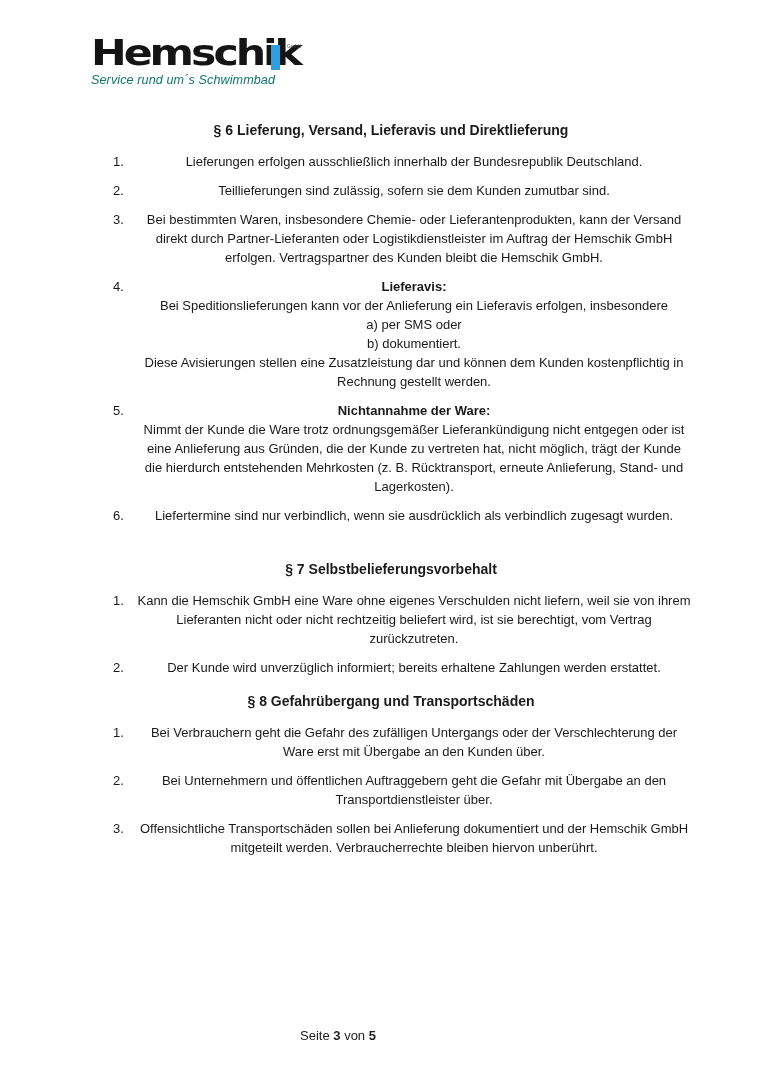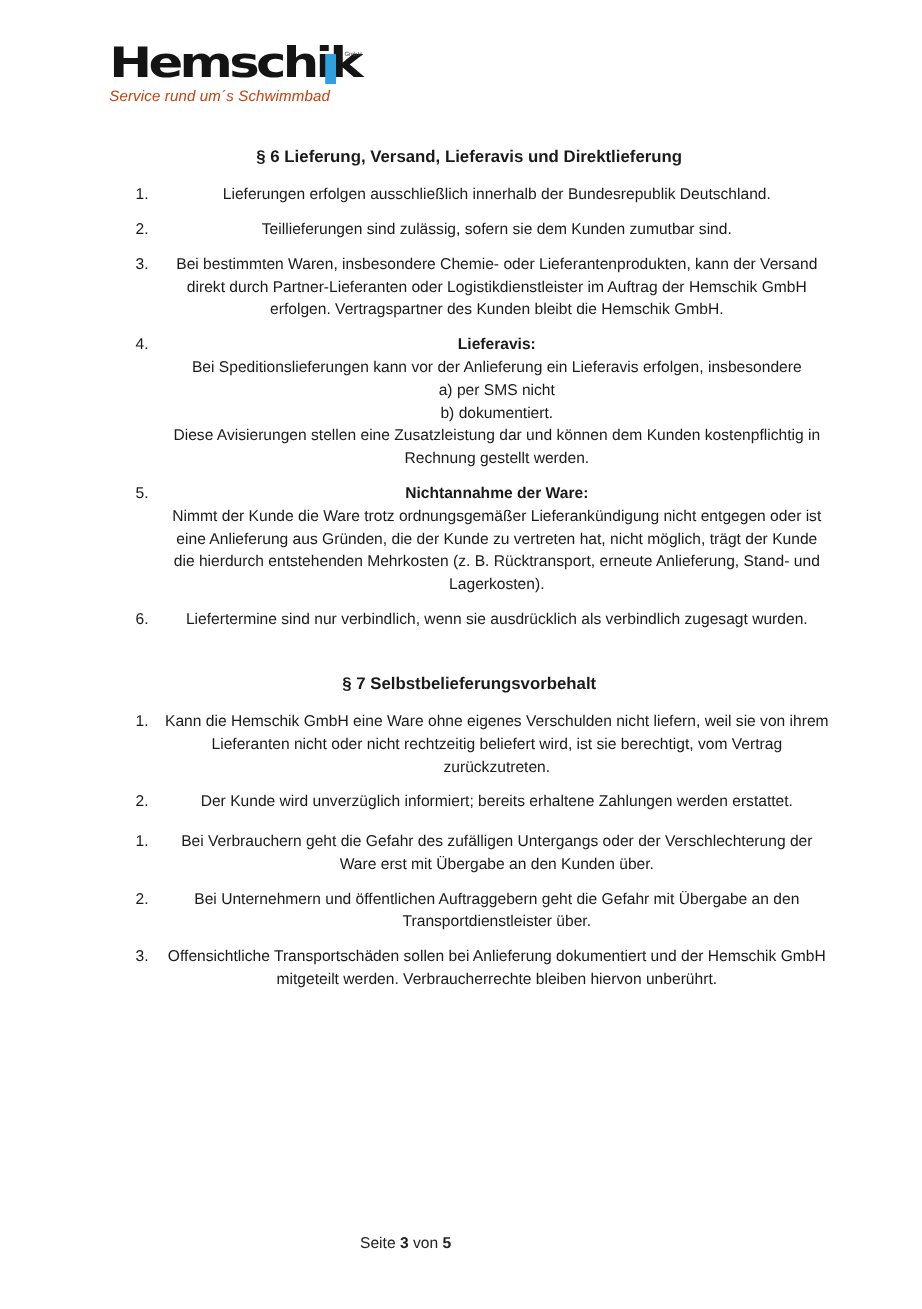--- a/index.html
+++ b/index.html
@@ -6,21 +6,21 @@
   body { width: 768px; height: 1091px; position: relative; overflow: hidden;
          font-family: "Liberation Sans", sans-serif; color: #1a1a1a; }
 
   .logo { position: absolute; left: 91px; top: 42px; width: 215px; height: 48px; }
   .logo-word { position: absolute; left: 0; top: -6px; font-family: "DejaVu Sans", sans-serif;
                font-weight: bold; font-size: 35px; letter-spacing: -2.5px; color: #141414;
                line-height: 1; transform: scaleX(1.22); transform-origin: left top; }
   .logo-bar { position: absolute; left: 180px; top: 3px; width: 9px; height: 25px; background: #2f9fe0; }
   .logo-gmbh { position: absolute; left: 196px; top: 1px; font-size: 5px; color: #444; }
   .logo-tag { position: absolute; left: 0; top: 31px; font-style: italic; font-size: 12.6px;
-              color: #c2410c; white-space: nowrap; letter-spacing: 0.1px; }
+              color: #0f766e; white-space: nowrap; letter-spacing: 0.1px; }
 
   .content { position: absolute; left: 91px; top: 120px; width: 600px; text-align: center; }
   .section { margin: 0; }
   .section-title { font-weight: bold; font-size: 14px; margin: 0 0 12px 0; line-height: 20px; }
   ol.items { list-style: none; margin: 0; padding: 0; }
   ol.items li { position: relative; padding-left: 46px; font-size: 13px; line-height: 19px;
                 margin-bottom: 10px; }
   .num { position: absolute; left: 22px; top: 0; }
   .bold { font-weight: bold; display: block; }
   .line { display: block; }
@@ -55,21 +55,21 @@
         <span class="line">Teillieferungen sind zulässig, sofern sie dem Kunden zumutbar sind.</span>
       </li>
       <li>
         <span class="num">3.</span>
         <span class="line">Bei bestimmten Waren, insbesondere Chemie- oder Lieferantenprodukten, kann der Versand direkt durch Partner-Lieferanten oder Logistikdienstleister im Auftrag der Hemschik GmbH erfolgen. Vertragspartner des Kunden bleibt die Hemschik GmbH.</span>
       </li>
       <li>
         <span class="num">4.</span>
         <span class="bold">Lieferavis:</span>
         <span class="line">Bei Speditionslieferungen kann vor der Anlieferung ein Lieferavis erfolgen, insbesondere</span>
-        <span class="line">a) per SMS nicht</span>
+        <span class="line">a) per SMS oder</span>
         <span class="line">b) dokumentiert.</span>
         <span class="line">Diese Avisierungen stellen eine Zusatzleistung dar und können dem Kunden kostenpflichtig in Rechnung gestellt werden.</span>
       </li>
       <li>
         <span class="num">5.</span>
         <span class="bold">Nichtannahme der Ware:</span>
         <span class="line">Nimmt der Kunde die Ware trotz ordnungsgemäßer Lieferankündigung nicht entgegen oder ist eine Anlieferung aus Gründen, die der Kunde zu vertreten hat, nicht möglich, trägt der Kunde die hierdurch entstehenden Mehrkosten (z. B. Rücktransport, erneute Anlieferung, Stand- und Lagerkosten).</span>
       </li>
       <li>
         <span class="num">6.</span>
@@ -86,20 +86,21 @@
         <span class="line">Kann die Hemschik GmbH eine Ware ohne eigenes Verschulden nicht liefern, weil sie von ihrem Lieferanten nicht oder nicht rechtzeitig beliefert wird, ist sie berechtigt, vom Vertrag zurückzutreten.</span>
       </li>
       <li>
         <span class="num">2.</span>
         <span class="line">Der Kunde wird unverzüglich informiert; bereits erhaltene Zahlungen werden erstattet.</span>
       </li>
     </ol>
   </div>
 
   <div class="section" id="s8">
+    <h2 class="section-title">§ 8 Gefahrübergang und Transportschäden</h2>
     <ol class="items">
       <li>
         <span class="num">1.</span>
         <span class="line">Bei Verbrauchern geht die Gefahr des zufälligen Untergangs oder der Verschlechterung der Ware erst mit Übergabe an den Kunden über.</span>
       </li>
       <li>
         <span class="num">2.</span>
         <span class="line">Bei Unternehmern und öffentlichen Auftraggebern geht die Gefahr mit Übergabe an den Transportdienstleister über.</span>
       </li>
       <li>

